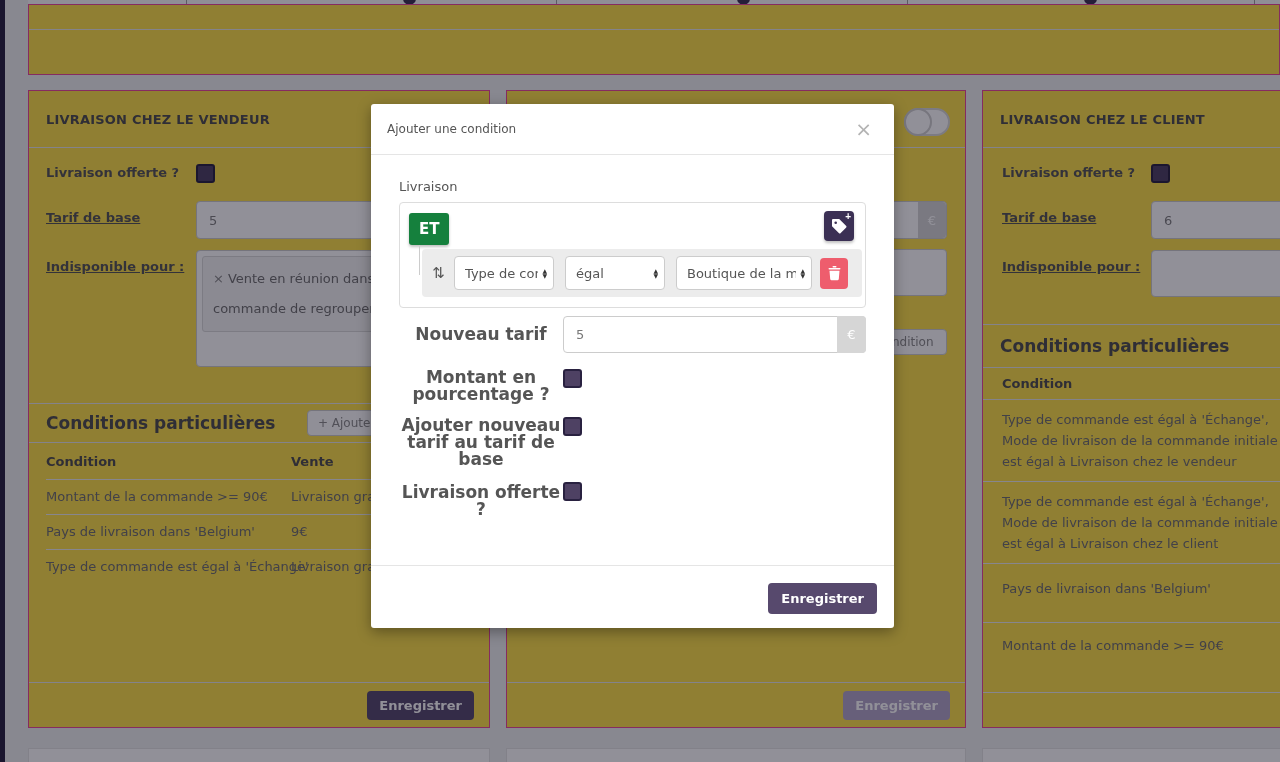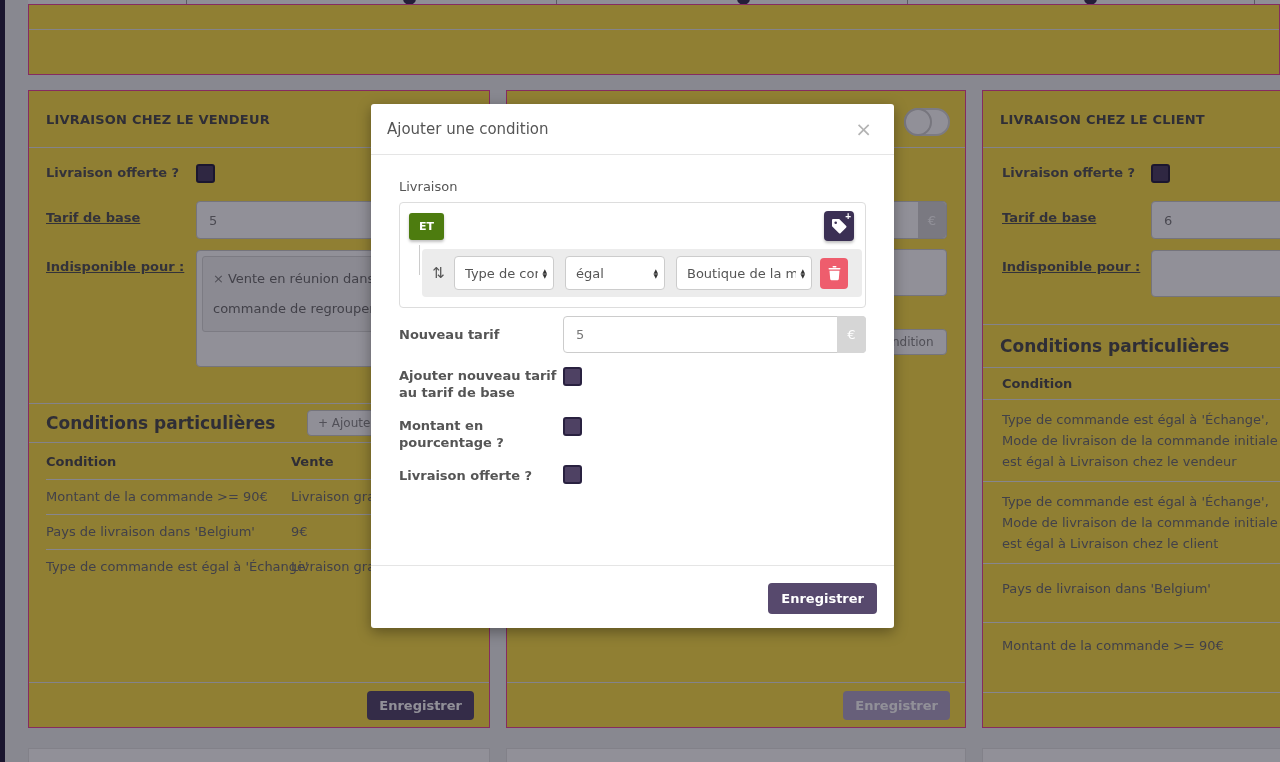--- a/index.html
+++ b/index.html
@@ -84,43 +84,43 @@
   .c-row.s2 { padding:12px 19px 36px; }
   .client-panel .section-bar { margin-top:27px; height:44px; }
 
   .bottom-stub { position:absolute; top:748px; height:14px; background:#fff; border:1px solid #e3e3e3; border-bottom:none; }
 
   
   .backdrop { position:absolute; left:0; top:0; width:1280px; height:762px; background:rgba(12,9,26,0.45); z-index:40; }
   .modal { position:absolute; left:371px; top:104px; width:523px; height:524px; background:#fff; border-radius:3px;
     box-shadow:0 4px 14px rgba(0,0,0,.35); z-index:50; }
   .modal-header { height:51px; border-bottom:1px solid #e5e5e5; display:flex; align-items:center; padding:0 16px; }
-  .modal-title { font-size:15px; color:#555; }
+  .modal-title { font-size:12px; color:#555; }
   .modal-close { margin-left:auto; color:#b3b3b3; font-size:20px; line-height:20px; cursor:pointer; background:none; border:none; font-family:inherit; }
   .modal-body { padding:0 28px; position:relative; }
   .cond-label { padding-top:24px; font-size:13px; color:#555; }
   .cond-box { margin-top:8px; height:106px; border:1px solid #ddd; border-radius:4px; position:relative; }
-  .et-badge { position:absolute; left:9px; top:10px; background:#4d7c0f; color:#fff; font-size:11px; font-weight:bold;
+  .et-badge { position:absolute; left:9px; top:10px; background:#15803d; color:#fff; font-size:15px; font-weight:bold;
     padding:7px 10px; border-radius:3px; box-shadow:0 2px 3px rgba(0,0,0,.25); }
   .tag-btn { position:absolute; right:11px; top:8px; width:30px; height:30px; background:#3b3054; border-radius:4px;
     border:none; display:flex; align-items:center; justify-content:center; box-shadow:0 2px 3px rgba(0,0,0,.25); }
   .tag-plus { position:absolute; top:0px; right:3px; color:#fff; font-size:10px; font-weight:bold; }
   .connector { position:absolute; left:19px; top:42px; height:30px; border-left:1px solid #ccc; }
   .rule-row { position:absolute; left:22px; right:3px; top:46px; height:48px; background:#ececec; border-radius:4px;
     display:flex; align-items:center; padding-left:10px; }
   .sort-icon { font-size:15px; color:#555; width:22px; flex:none; }
   .rule-select { height:34px; background:#fff; border:1px solid #ccc; border-radius:4px; display:flex; align-items:center;
     padding:0 6px 0 10px; margin-right:11px; font-size:13px; color:#555; }
   .rule-select .txt { overflow:hidden; white-space:nowrap; flex:1; }
   .arrows { display:flex; flex-direction:column; align-items:center; line-height:5px; font-size:6px; color:#333; margin-left:4px; flex:none; }
   .w1 { width:100px; } .w2 { width:100px; } .w3 { width:136px; margin-right:0; }
   .trash-btn { width:28px; height:31px; background:#ee5d6d; border:none; border-radius:4px; margin-left:auto; margin-right:14px;
     display:flex; align-items:center; justify-content:center; flex:none; }
   .form-row { display:flex; margin-top:8px; }
-  .f-label2 { width:164px; flex:none; font-size:13px; font-weight:bold; color:#555; line-height:17px; }
+  .f-label2 { width:164px; flex:none; font-size:17px; font-weight:bold; color:#555; line-height:17px;text-align:center; }
   .f-label2.top10 { padding-top:10px; }
   .f-label2.top2 { padding-top:2px; }
   .nt-group { position:relative; flex:1; height:37px; }
   .nt-group input { width:100%; height:100%; border:1px solid #ccc; border-radius:4px; padding:0 38px 0 12px;
     font-size:13px; color:#777; font-family:"DejaVu Sans","Liberation Sans",sans-serif; }
   .nt-suffix { position:absolute; right:0; top:0; width:29px; height:100%; background:#d6d6d6; color:#fff;
     display:flex; align-items:center; justify-content:center; font-size:13px; border-radius:0 4px 4px 0; }
   .cbrow1 { margin-top:14px; } .cbrow2 { margin-top:16px; } .cbrow3 { margin-top:14px; } .cbrow4 { margin-top:16px; }
   .modal-footer { position:absolute; left:0; right:0; bottom:0; height:63px; border-top:1px solid #e5e5e5; }
   .modal-save { position:absolute; right:17px; top:17px; background:#57496d; color:#fff; border:none; border-radius:4px;
@@ -304,30 +304,30 @@
     </div>
 
     <div class="form-row">
       <div class="f-label2 top10">Nouveau tarif</div>
       <div class="nt-group">
         <input type="text" value="5" style="">
         <div class="nt-suffix">€</div>
       </div>
     </div>
 
+    <div class="form-row cbrow2">
+      <div class="f-label2">Montant en pourcentage ?</div>
+      <div class="cb"></div>
+    </div>
+
     <div class="form-row cbrow1">
       <div class="f-label2">Ajouter nouveau tarif au tarif de base</div>
       <div class="cb"></div>
     </div>
 
-    <div class="form-row cbrow2">
-      <div class="f-label2">Montant en pourcentage ?</div>
-      <div class="cb"></div>
-    </div>
-
     <div class="form-row cbrow3">
       <div class="f-label2 top2">Livraison offerte ?</div>
       <div class="cb"></div>
     </div>
 
   </div>
 
   <div class="modal-footer">
     <button class="modal-save">Enregistrer</button>
   </div>

